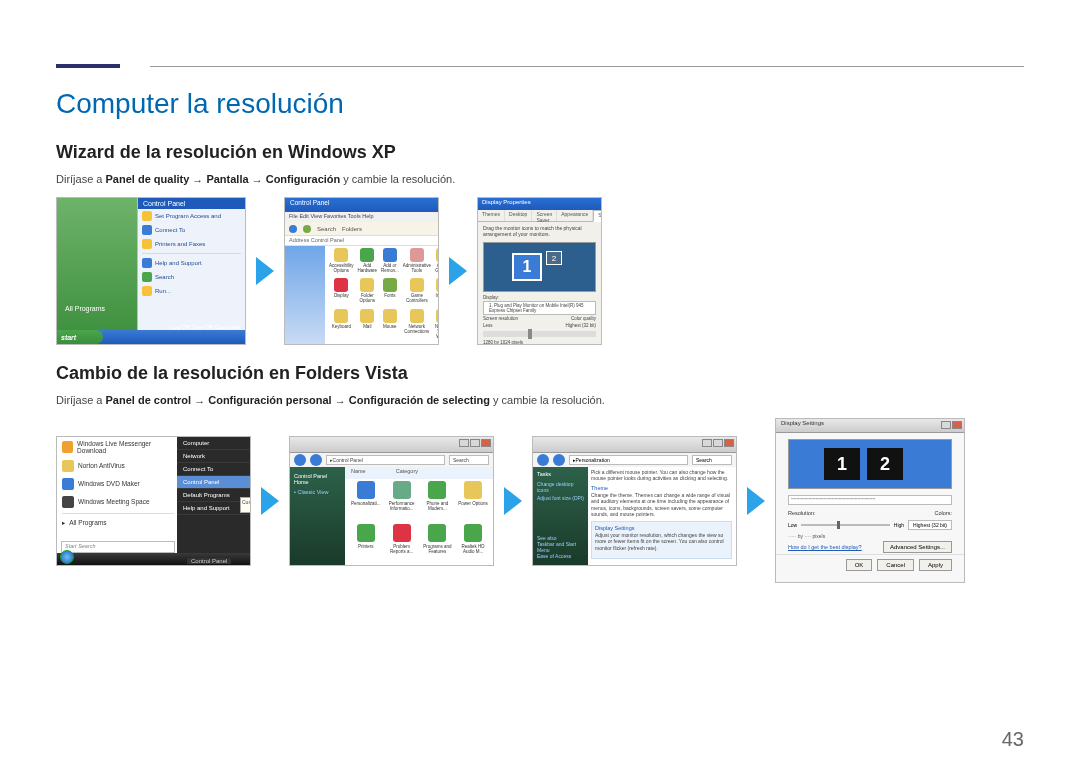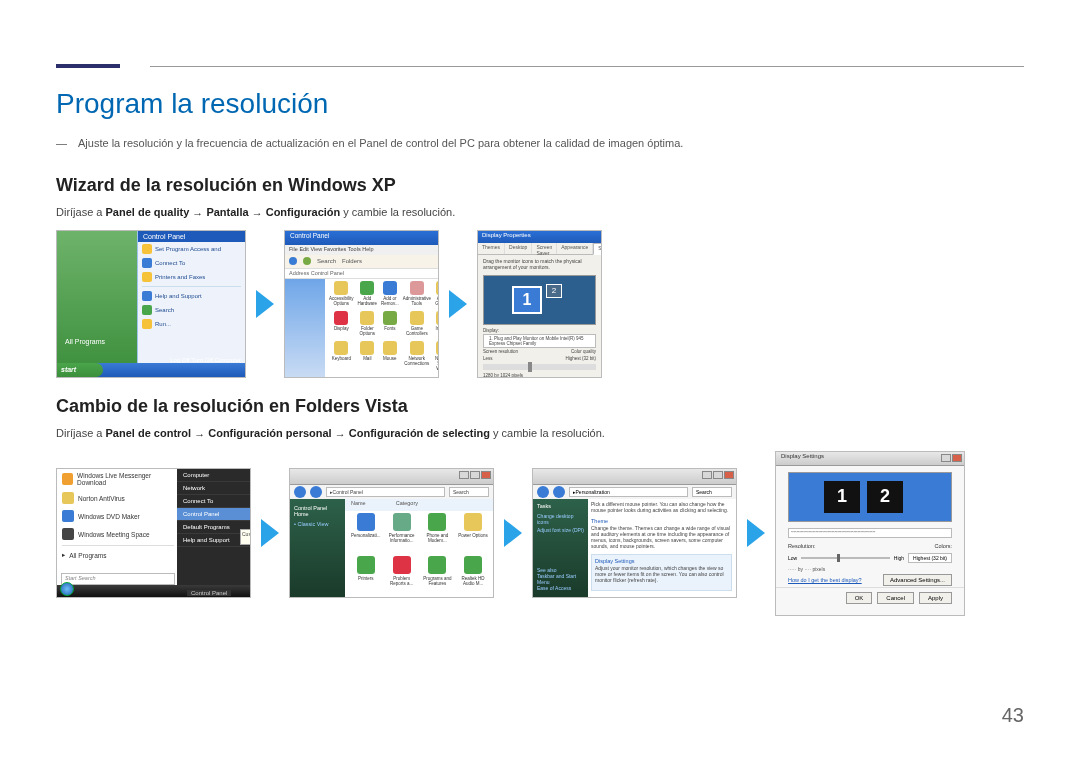--- a/index.html
+++ b/index.html
@@ -190,32 +190,31 @@
   .v-ds .dd{margin:3px 12px;height:10px;border:1px solid #bbb;background:#fff;font-size:4px;color:#666;padding:1px 2px;letter-spacing:-0.2px;overflow:hidden;}
   .v-ds .row{display:flex;justify-content:space-between;padding:2px 12px;font-size:5.5px;color:#333;}
   .v-ds .sl{margin:2px 12px;display:flex;align-items:center;gap:4px;font-size:5px;}
   .v-ds .sl .bar{flex:1;height:2px;background:#bbb;position:relative;}
   .v-ds .sl .bar::after{content:"";position:absolute;left:40%;top:-3px;width:3px;height:8px;background:#666;}
   .v-ds .px{font-size:5px;padding:1px 12px;color:#555;}
   .v-ds .link{font-size:5.5px;color:#1e5ab9;padding:4px 12px;text-decoration:underline;}
   .v-ds .btns{display:flex;justify-content:flex-end;gap:5px;padding:4px 12px;border-top:1px solid #ddd;}
   .v-ds .btn{border:1px solid #999;background:#f1f0ea;font-size:6px;padding:2px 8px;}
 
-  .page-num { position:absolute; bottom:36px; right:56px; font-size:20px; color:#666;}
+  .page-num { position:absolute; bottom:12px; right:56px; font-size:20px; color:#666;}
 </style>
 </head>
 <body>
 
 <div class="top-rule"></div>
 <div class="top-rule-right"></div>
 
-<h1>Program la resolución</h1>
+<h1>Computer la resolución</h1>
 
 <div class="dash-list">
-  <div class="dash-item">Ajuste la resolución y la frecuencia de actualización en el Panel de control del PC para obtener la calidad de imagen óptima.</div>
 </div>
 
 <h2>Wizard de la resolución en Windows XP</h2>
 <p class="subtext">
   <span>Diríjase a </span><b>Panel de quality → Pantalla → Configuración</b><span> y cambie la resolución.</span>
 </p>
 
 <div class="shot-row">
 
   <div class="shot xp-start">

